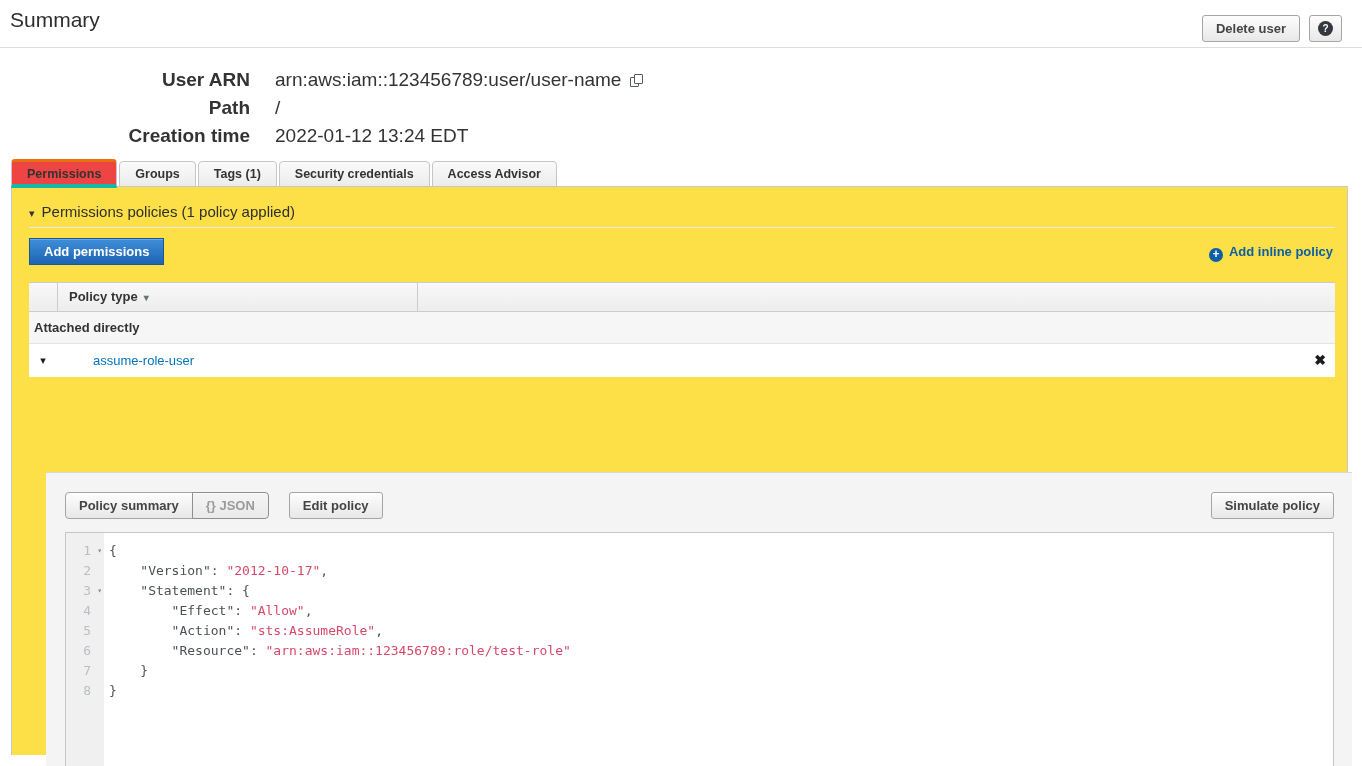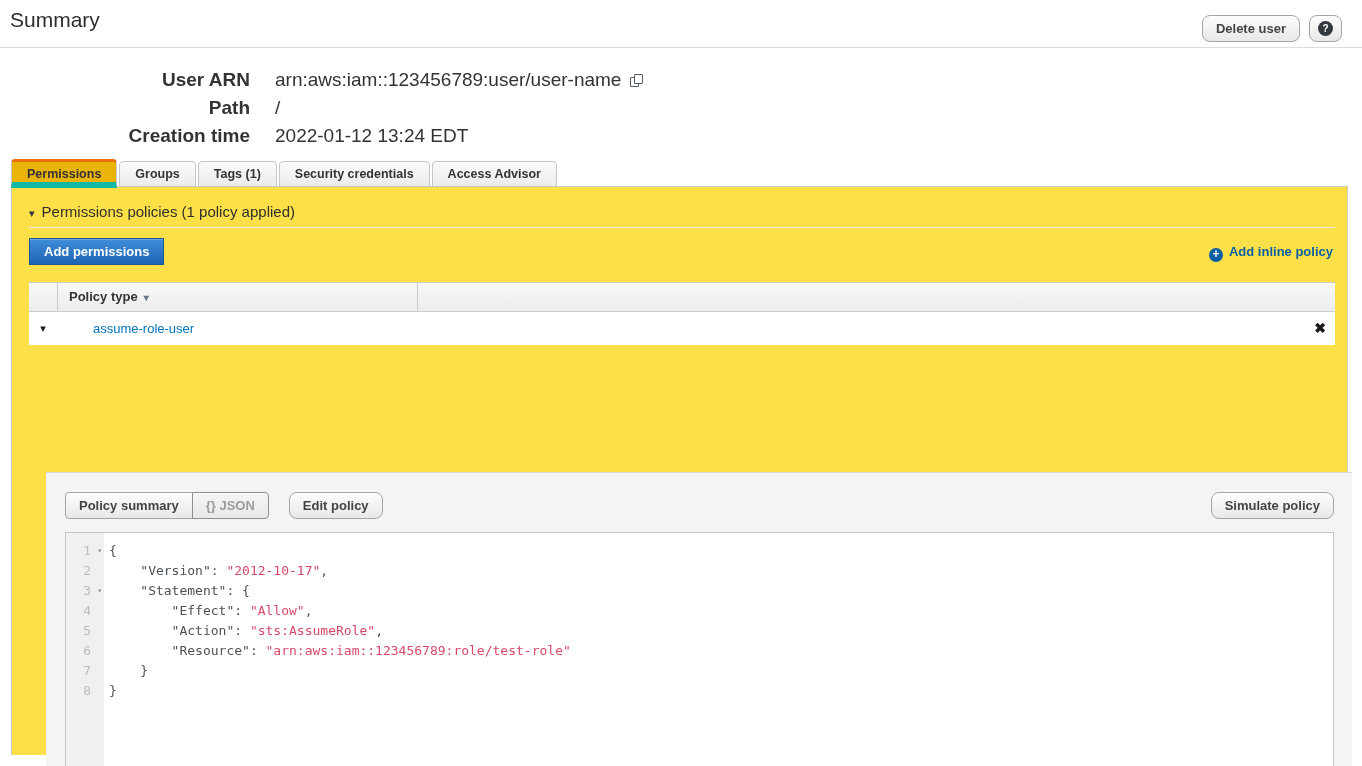--- a/index.html
+++ b/index.html
@@ -3,21 +3,21 @@
 <meta charset="utf-8">
 <style>
   * { margin:0; padding:0; box-sizing:border-box; }
   html,body { width:1362px; height:766px; background:#fff; font-family:"Liberation Sans", sans-serif; color:#333; overflow:hidden; }
 
   
   #page-title { position:absolute; left:10px; top:8px; font-size:21px; font-weight:400; color:#2e2e2e; }
   #header-actions { position:absolute; right:20px; top:15px; display:flex; gap:9px; align-items:center; }
   .btn {
     display:inline-block; height:27px; line-height:25px; padding:0 13px;
-    background:linear-gradient(#fdfdfd,#e8e8e8); border:1px solid #a5a5a5; border-radius:8px;
+    background:linear-gradient(#fdfdfd,#e8e8e8); border:1px solid #a5a5a5; border-radius:3px;
     font-size:13px; font-weight:bold; color:#444; cursor:pointer; white-space:nowrap;
     box-shadow:0 1px 0 rgba(255,255,255,.6) inset;
   }
   .btn-help { padding:0 8px; }
   .help-circle { display:inline-block; width:15px; height:15px; border-radius:50%; background:#33383f; color:#fff;
     font-size:10px; font-weight:bold; line-height:15px; text-align:center; vertical-align:middle; margin-top:-2px; }
   #header-rule { position:absolute; left:0; top:47px; width:1362px; border-top:1px solid #ddd; }
 
   
   .field-row { position:absolute; left:0; width:900px; height:16px; font-size:19px; }
@@ -28,22 +28,22 @@
   .copy-icon .front { position:absolute; left:4px; top:0; width:9px; height:10px; border:1px solid #545b64; border-radius:1px; background:#fff; }
 
   
   #tabs { position:absolute; left:11px; top:158px; height:29px; display:flex; align-items:flex-end; z-index:5; }
   .tab {
     height:26px; line-height:24px; padding:0 15px; margin-right:2px;
     background:linear-gradient(#fafafa,#ececec); border:1px solid #c6c6c6; border-radius:4px 4px 0 0;
     font-size:12.5px; font-weight:bold; color:#333; cursor:pointer; white-space:nowrap;
   }
   .tab.active {
-    height:29px; line-height:24px; background:#eab308; border-top:3px solid #e8710d;
-    border-bottom:6px solid #14b8a6; margin-bottom:-1px; cursor:default;
+    height:29px; line-height:24px; background:#ef4444; border-top:3px solid #e8710d;
+    border-bottom:4px solid #14b8a6; margin-bottom:-1px; cursor:default;
   }
 
   
   #panel { position:absolute; left:11px; top:186px; width:1337px; height:569px;
     border:1px solid #c9c9c9; border-bottom:none; background:#fde047; }
 
   #section-heading { position:absolute; left:17px; top:16px; font-size:15px; color:#2f2f2f; cursor:pointer; }
   #section-heading .caret { font-size:11px; color:#333; margin-right:7px; }
   #section-rule { position:absolute; left:17px; top:40px; width:1306px; border-top:1px solid #e8e8e8; }
 
@@ -137,20 +137,21 @@
   <span id="add-inline">
     <span class="plus-circle">+</span><span>Add inline policy</span>
   </span>
 
   <div id="policy-table">
     <div class="thead">
       <div class="th col-expand"></div>
       <div class="th col-type"><span>Policy type</span><span class="sort-caret">▾</span></div>
       <div class="th col-x"></div>
     </div>
+    <div class="group-row">Attached directly</div>
     <div class="policy-row">
       <div class="row-caret">▾</div>
       <div class="policy-link">assume-role-user</div>
       <div class="remove-x">✖</div>
     </div>
 
     <div id="detail">
       <div id="detail-buttons">
         <span class="btn seg-left">Policy summary</span>
         <span class="btn seg-right">{} JSON</span>

